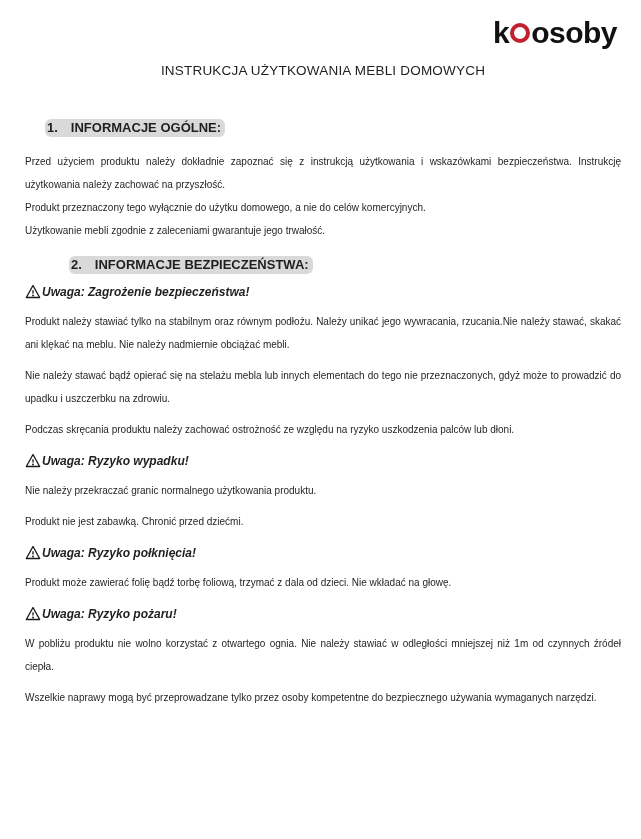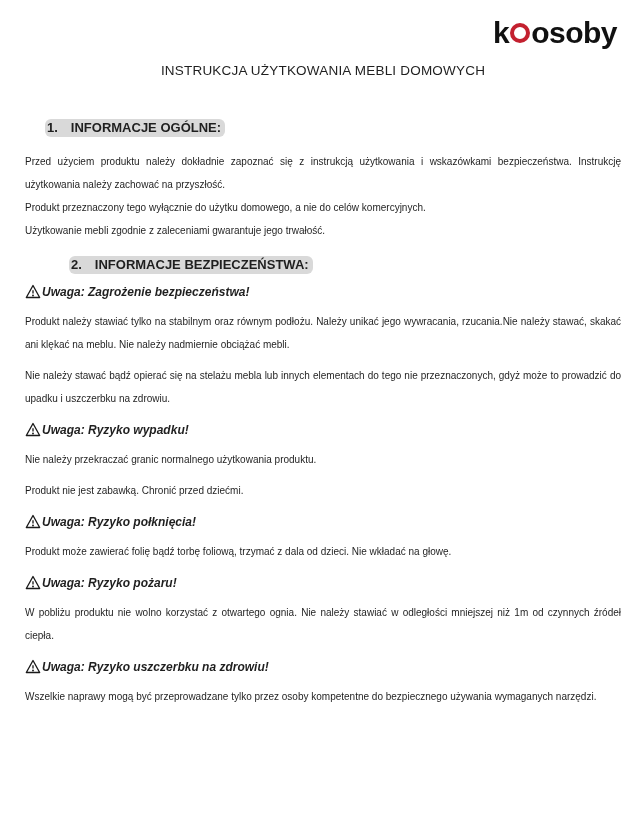--- a/index.html
+++ b/index.html
@@ -86,20 +86,21 @@
     <div class="warning-title">
       <svg width="16" height="15" viewBox="0 0 24 22">
           <path d="M12 2 L22 20 L2 20 Z" fill="none" stroke="#1a1a1a" stroke-width="2" stroke-linejoin="round"></path>
           <line x1="12" y1="9" x2="12" y2="14" stroke="#1a1a1a" stroke-width="2"></line>
           <circle cx="12" cy="17" r="1.4" fill="#1a1a1a"></circle>
         </svg>
       <span>Uwaga: Zagrożenie bezpieczeństwa!</span>
     </div>
     <p class="para wpara">Produkt należy stawiać tylko na stabilnym oraz równym podłożu. Należy unikać jego wywracania, rzucania.Nie należy stawać, skakać ani klękać na meblu. Nie należy nadmiernie obciążać mebli.</p>
     <p class="para wpara">Nie należy stawać bądź opierać się na stelażu mebla lub innych elementach do tego nie przeznaczonych, gdyż może to prowadzić do upadku i uszczerbku na zdrowiu.</p>
+    <p class="para wpara">Podczas skręcania produktu należy zachować ostrożność ze względu na ryzyko uszkodzenia palców lub dłoni.</p>
   </div>
 
   <div class="wgroup">
     <div class="warning-title">
       <svg width="16" height="15" viewBox="0 0 24 22">
           <path d="M12 2 L22 20 L2 20 Z" fill="none" stroke="#1a1a1a" stroke-width="2" stroke-linejoin="round"></path>
           <line x1="12" y1="9" x2="12" y2="14" stroke="#1a1a1a" stroke-width="2"></line>
           <circle cx="12" cy="17" r="1.4" fill="#1a1a1a"></circle>
         </svg>
       <span>Uwaga: Ryzyko wypadku!</span>
@@ -129,25 +130,17 @@
           <path d="M12 2 L22 20 L2 20 Z" fill="none" stroke="#1a1a1a" stroke-width="2" stroke-linejoin="round"></path>
           <line x1="12" y1="9" x2="12" y2="14" stroke="#1a1a1a" stroke-width="2"></line>
           <circle cx="12" cy="17" r="1.4" fill="#1a1a1a"></circle>
         </svg>
       <span>Uwaga: Ryzyko pożaru!</span>
     </div>
     <p class="para wpara">W pobliżu produktu  nie wolno korzystać z otwartego ognia. Nie należy stawiać w odległości mniejszej niż 1m od czynnych źródeł ciepła.</p>
   </div>
 
   <div class="wgroup">
-    <div class="warning-title">
-      <svg width="16" height="15" viewBox="0 0 24 22">
-          <path d="M12 2 L22 20 L2 20 Z" fill="none" stroke="#1a1a1a" stroke-width="2" stroke-linejoin="round"></path>
-          <line x1="12" y1="9" x2="12" y2="14" stroke="#1a1a1a" stroke-width="2"></line>
-          <circle cx="12" cy="17" r="1.4" fill="#1a1a1a"></circle>
-        </svg>
-      <span>Uwaga: Ryzyko uszczerbku na zdrowiu!</span>
-    </div>
     <p class="para wpara">Wszelkie naprawy mogą być przeprowadzane tylko przez osoby kompetentne do bezpiecznego używania wymaganych narzędzi.</p>
 
   </div>
 
 </div>
 
 </body></html>

